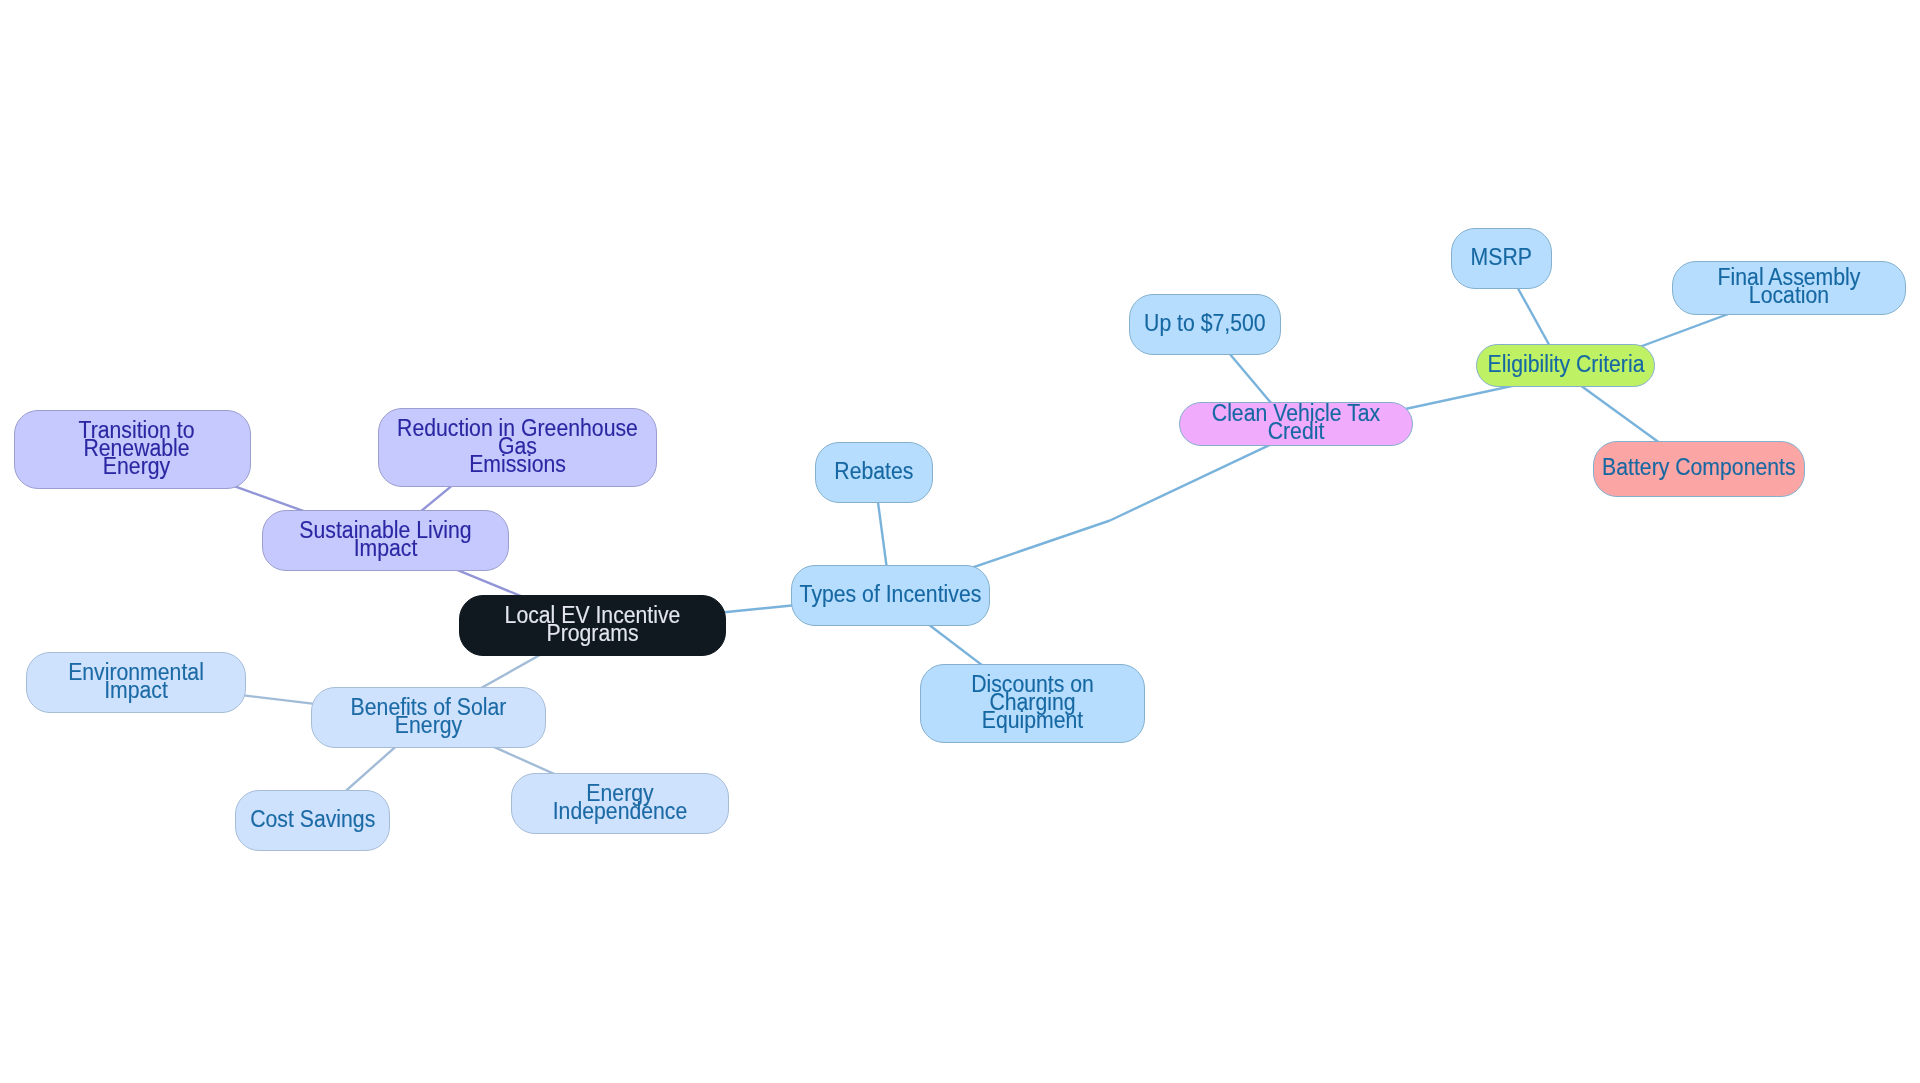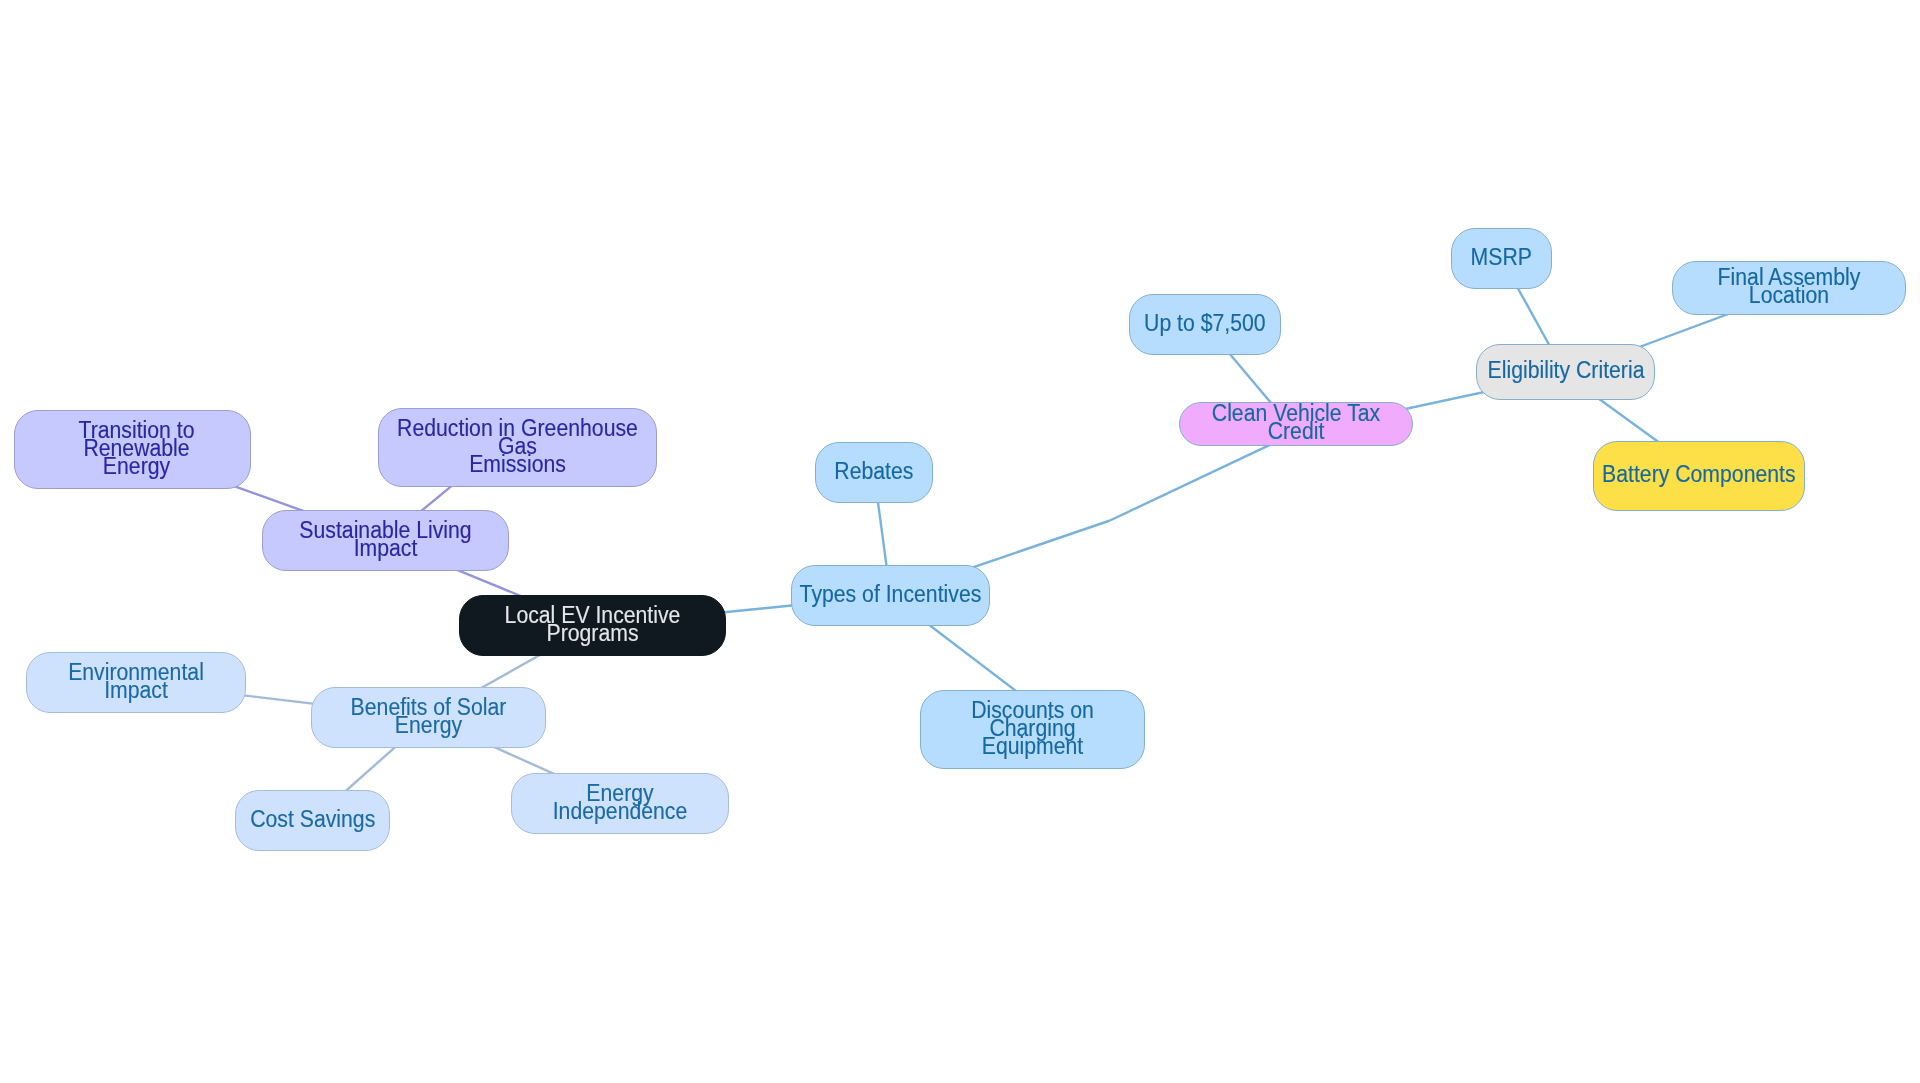--- a/index.html
+++ b/index.html
@@ -46,40 +46,40 @@
   </svg>
     <div class="node node--root" style="left: 459px; top: 595px; width: 267px; height: 61px; background: rgb(16, 24, 32); color: rgb(227, 230, 236); border-color: rgb(16, 24, 32);">
       <span class="node-label">Local EV Incentive Programs</span>
     </div>
     <div class="node node--blue" style="left: 791px; top: 565px; width: 199px; height: 61px; background: rgb(182, 221, 253); color: rgb(22, 104, 163); border-color: rgb(132, 176, 206);">
       <span class="node-label">Types of Incentives</span>
     </div>
     <div class="node node--blue" style="left: 815px; top: 442px; width: 118px; height: 61px; background: rgb(182, 221, 253); color: rgb(22, 104, 163); border-color: rgb(132, 176, 206);">
       <span class="node-label">Rebates</span>
     </div>
-    <div class="node node--blue" style="left: 920px; top: 664px; width: 225px; height: 79px; background: rgb(182, 221, 253); color: rgb(22, 104, 163); border-color: rgb(132, 176, 206); margin-top: 26px;">
+    <div class="node node--blue" style="left: 920px; top: 664px; width: 225px; height: 79px; background: rgb(182, 221, 253); color: rgb(22, 104, 163); border-color: rgb(132, 176, 206);">
       <span class="node-label">Discounts on Charging
 Equipment</span>
     </div>
     <div class="node node--blue" style="left: 1179px; top: 402px; width: 234px; height: 44px; background: #f0abfc; color: rgb(22, 104, 163); border-color: rgb(132, 176, 206);">
       <span class="node-label">Clean Vehicle Tax Credit</span>
     </div>
     <div class="node node--blue" style="left: 1129px; top: 294px; width: 152px; height: 61px; background: rgb(182, 221, 253); color: rgb(22, 104, 163); border-color: rgb(132, 176, 206);">
       <span class="node-label">Up to $7,500</span>
     </div>
-    <div class="node node--blue" style="left: 1476px; top: 344px; width: 179px; height: 56px; background: #e5e5e5; color: rgb(22, 104, 163); border-color: rgb(132, 176, 206);">
+    <div class="node node--blue" style="left: 1476px; top: 344px; width: 179px; height: 43px; background: #bef264; color: rgb(22, 104, 163); border-color: rgb(132, 176, 206);">
       <span class="node-label">Eligibility Criteria</span>
     </div>
     <div class="node node--blue" style="left: 1451px; top: 228px; width: 101px; height: 61px; background: rgb(182, 221, 253); color: rgb(22, 104, 163); border-color: rgb(132, 176, 206);">
       <span class="node-label">MSRP</span>
     </div>
     <div class="node node--blue" style="left: 1672px; top: 261px; width: 234px; height: 54px; background: rgb(182, 221, 253); color: rgb(22, 104, 163); border-color: rgb(132, 176, 206);">
       <span class="node-label">Final Assembly Location</span>
     </div>
-    <div class="node node--blue" style="left: 1593px; top: 441px; width: 212px; height: 70px; background: #fde047; color: rgb(22, 104, 163); border-color: rgb(132, 176, 206);">
+    <div class="node node--blue" style="left: 1593px; top: 441px; width: 212px; height: 56px; background: #fca5a5; color: rgb(22, 104, 163); border-color: rgb(132, 176, 206);">
       <span class="node-label">Battery Components</span>
     </div>
     <div class="node node--purple" style="left: 262px; top: 510px; width: 247px; height: 61px; background: rgb(198, 201, 253); color: rgb(43, 39, 163); border-color: rgb(155, 158, 206);">
       <span class="node-label">Sustainable Living Impact</span>
     </div>
     <div class="node node--purple" style="left: 14px; top: 410px; width: 237px; height: 79px; background: rgb(198, 201, 253); color: rgb(43, 39, 163); border-color: rgb(155, 158, 206); padding-left: 8px;">
       <span class="node-label">Transition to Renewable
 Energy</span>
     </div>
     <div class="node node--purple" style="left: 378px; top: 392px; width: 279px; height: 79px; background: rgb(198, 201, 253); color: rgb(43, 39, 163); border-color: rgb(155, 158, 206); margin-top: 16px;">

